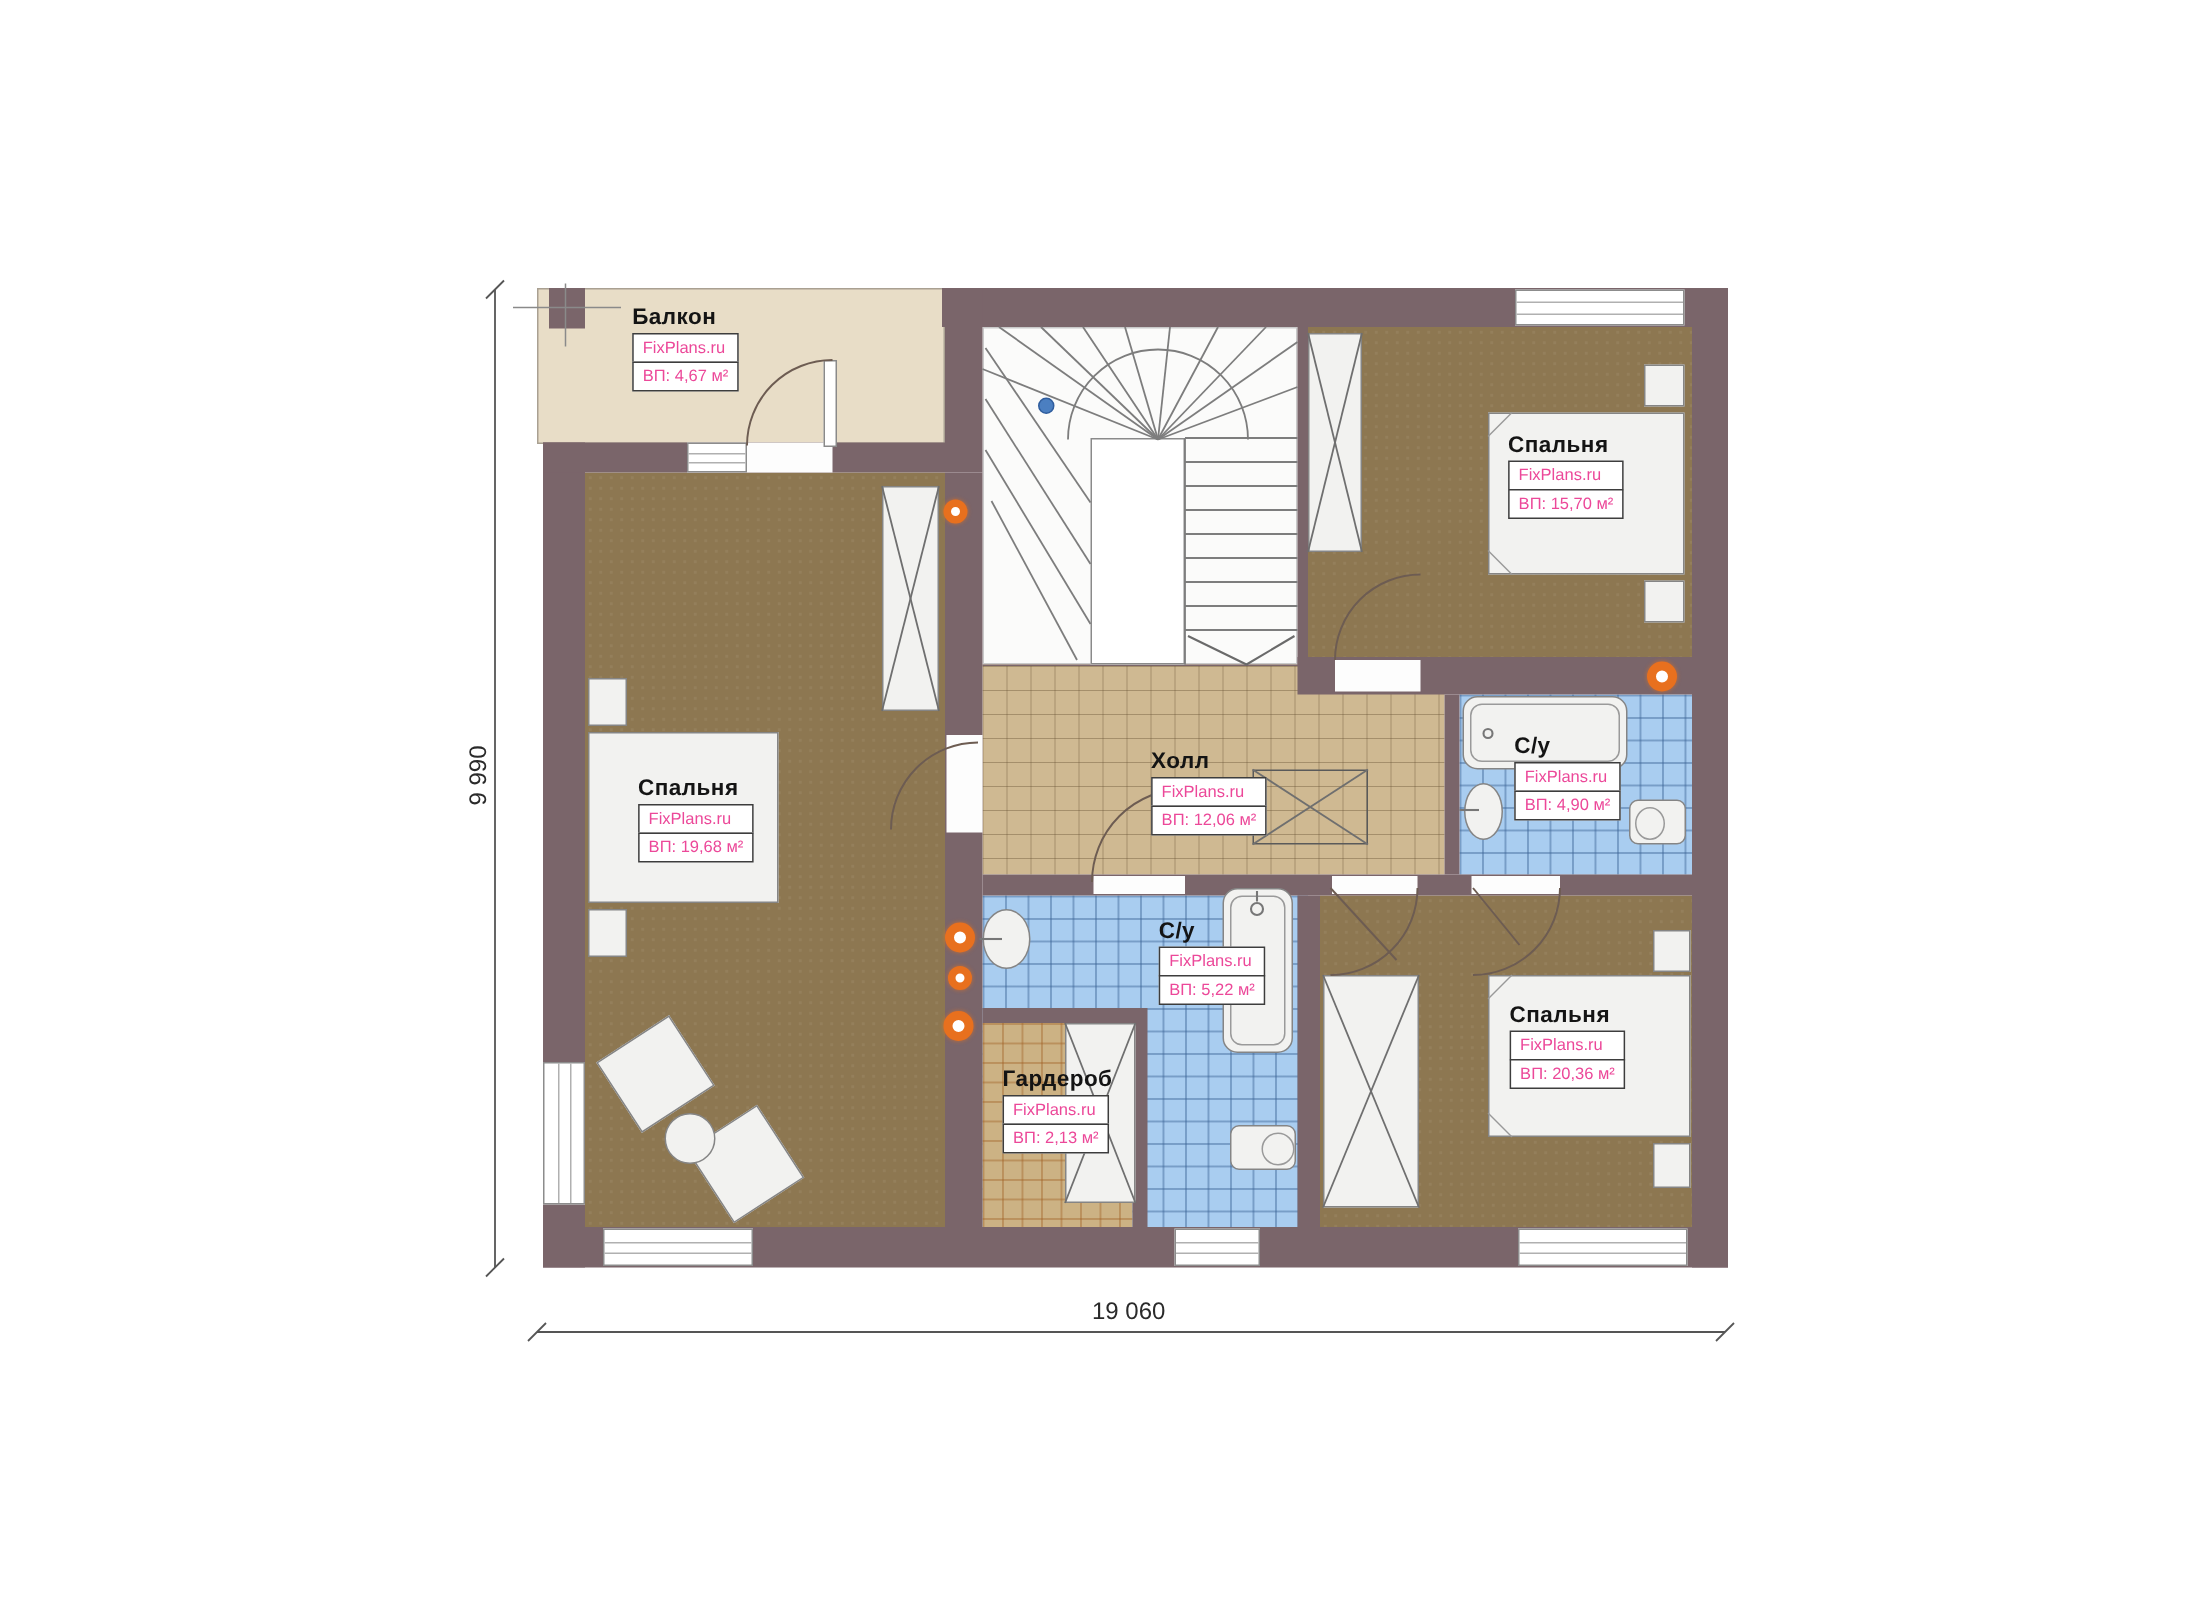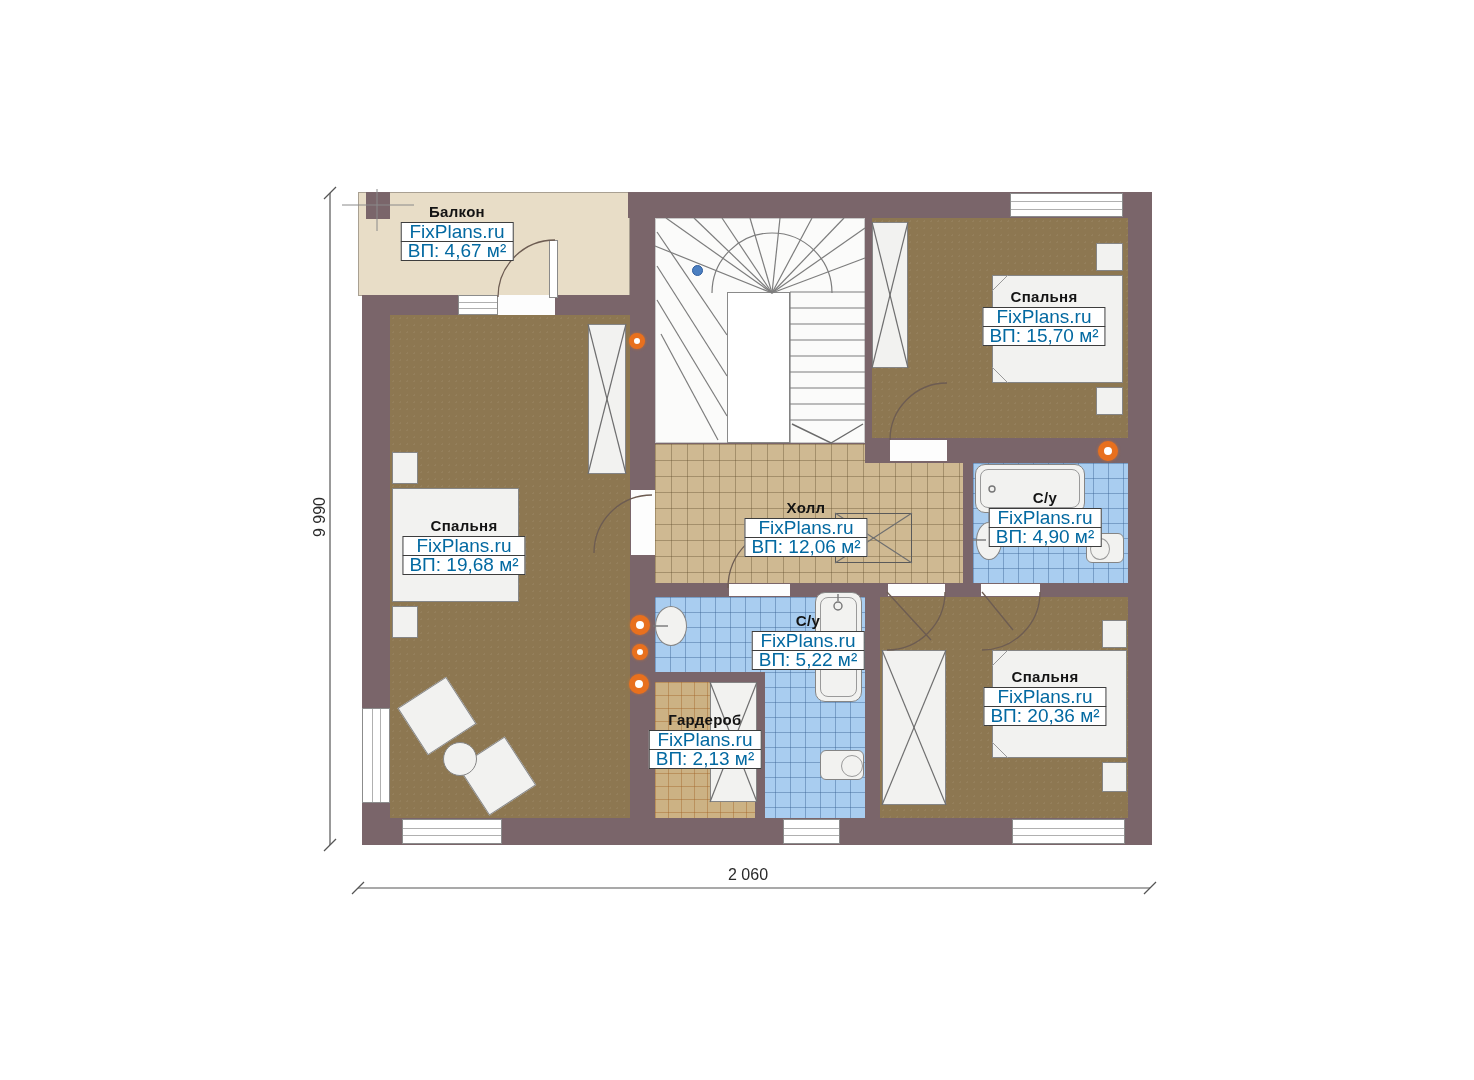--- a/index.html
+++ b/index.html
@@ -28,24 +28,24 @@
   .round{border-radius:50%;}
   .tub{border-radius:10px;}
   .tub .inner{position:absolute;left:4px;top:4px;right:4px;bottom:4px;border:1px solid #9a9a9a;border-radius:8px;}
   .toilet{border-radius:6px;}
   .toilet .bowl{position:absolute;border:1px solid #9a9a9a;border-radius:50%;}
   .hall-closet{background:transparent;border:1.5px solid #5a5a5a;z-index:12;}
   
   .rad{background:#fff;border:5px solid #e8701e;border-radius:50%;z-index:13;box-shadow:0 0 3px rgba(232,112,30,.7);}
   .stair-dot{background:#4b7fc1;border:1px solid #2f5d9e;border-radius:50%;z-index:13;}
   
-  .room-label{position:absolute;transform:translateX(-50%);text-align:center;z-index:30;}
+  .room-label{position:absolute;transform:translateX(-50%);z-index:30;}
   .rname{font-weight:bold;font-size:15px;color:#141414;margin-bottom:2px;letter-spacing:.3px;white-space:nowrap;}
   .rbox{display:inline-block;}
-  .rrow{display:block;background:#fff;border:1px solid #3d3d3d;font-size:19px;line-height:18px;padding:0 6px;color:#0369a1;white-space:nowrap;}
+  .rrow{display:block;background:#fff;border:1px solid #3d3d3d;font-size:11px;line-height:18px;padding:0 6px;color:#ec4899;white-space:nowrap;}
   .rrow + .rrow{margin-top:-1px;}
   .dim-label{position:absolute;font-size:16px;color:#2a2a2a;z-index:30;white-space:nowrap;}
   svg.linework{position:absolute;left:0;top:0;z-index:20;pointer-events:none;}
 </style>
 </head>
 <body>
 
 <div id="canvas">
 
   <div class="abs floor f-balcony" style="left:358px;top:192px;width:272px;height:104px;"></div>
@@ -269,15 +269,15 @@
   <div class="room-label" style="left:705px;top:711px;">
     <div class="rname">Гардероб</div>
     <div class="rbox"><span class="rrow">FixPlans.ru</span><span class="rrow">ВП: 2,13 м²</span></div>
   </div>
   <div class="room-label" style="left:1045px;top:668px;">
     <div class="rname">Спальня</div>
     <div class="rbox"><span class="rrow">FixPlans.ru</span><span class="rrow">ВП: 20,36 м²</span></div>
   </div>
 
   <div class="dim-label" style="left:300px;top:508px;transform:rotate(-90deg);transform-origin:center;">9 990</div>
-  <div class="dim-label" style="left:728px;top:866px;">2 060</div>
+  <div class="dim-label" style="left:728px;top:866px;">19 060</div>
 
 </div>
 
 </body></html>

